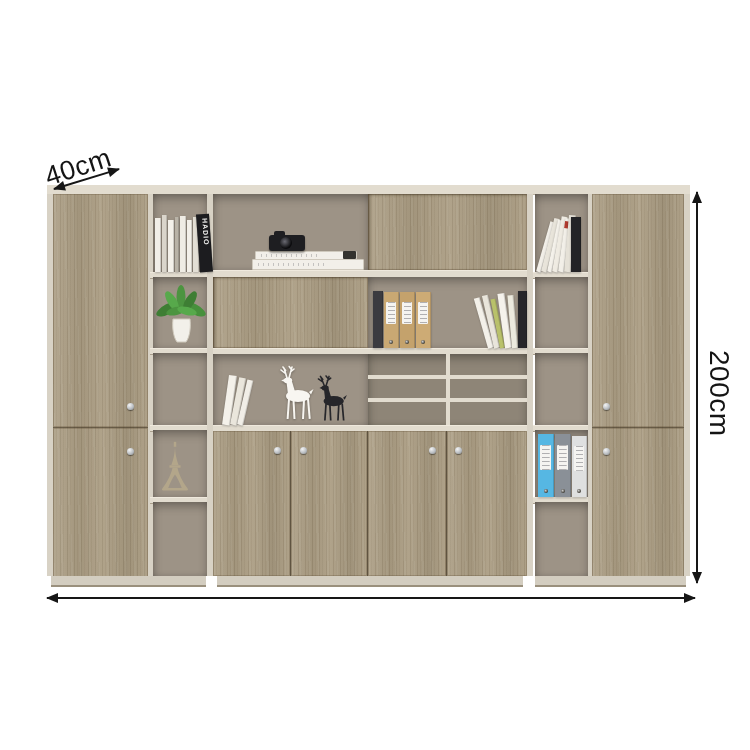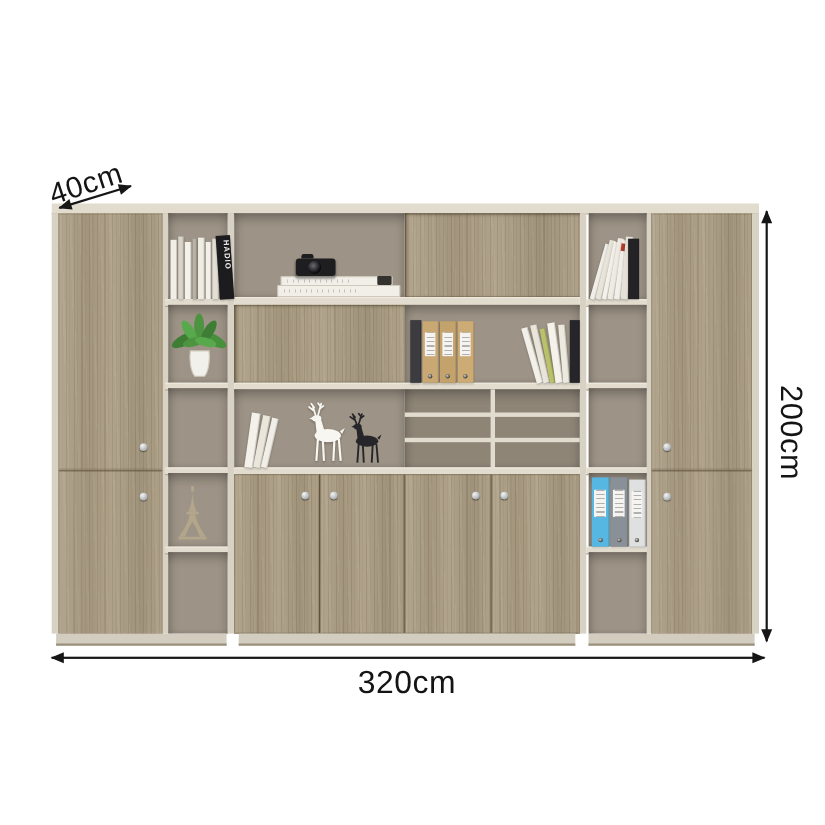--- a/index.html
+++ b/index.html
@@ -277,15 +277,14 @@
       </div>
   </div>
 
   <div class="dim-label" style="left:32px;top:152px;width:92px;height:30px;font-size:27px;transform:rotate(-18deg);">40cm</div>
   <div class="dim-arrow h" style="left:54px;top:188px;width:68px;transform:rotate(-17deg);transform-origin:left center;"></div>
 
   <div class="dim-arrow v" style="left:696px;top:192px;height:391px;"></div>
   <div class="dim-label" style="left:676px;top:377px;width:86px;height:32px;transform:rotate(90deg);">200cm</div>
 
   <div class="dim-arrow h" style="left:47px;top:597px;width:648px;"></div>
-  <div class="dim-label" style="left:297px;top:605px;width:146px;font-size:29px;">320cm</div>
 
 </div>
 
 </body></html>

